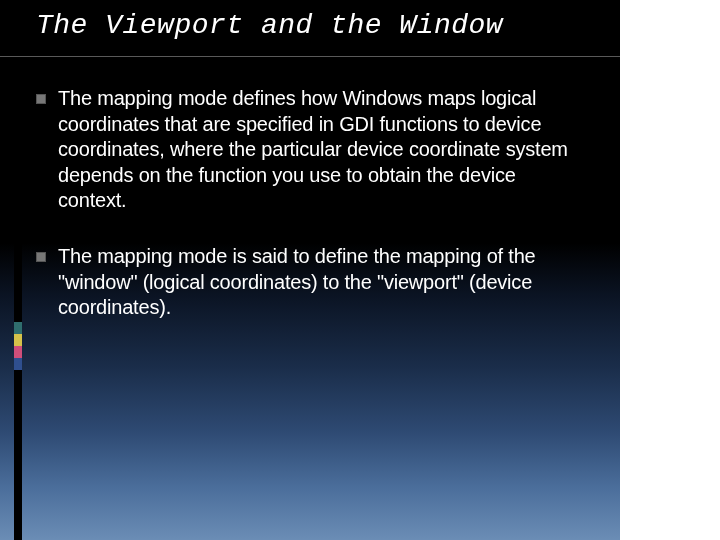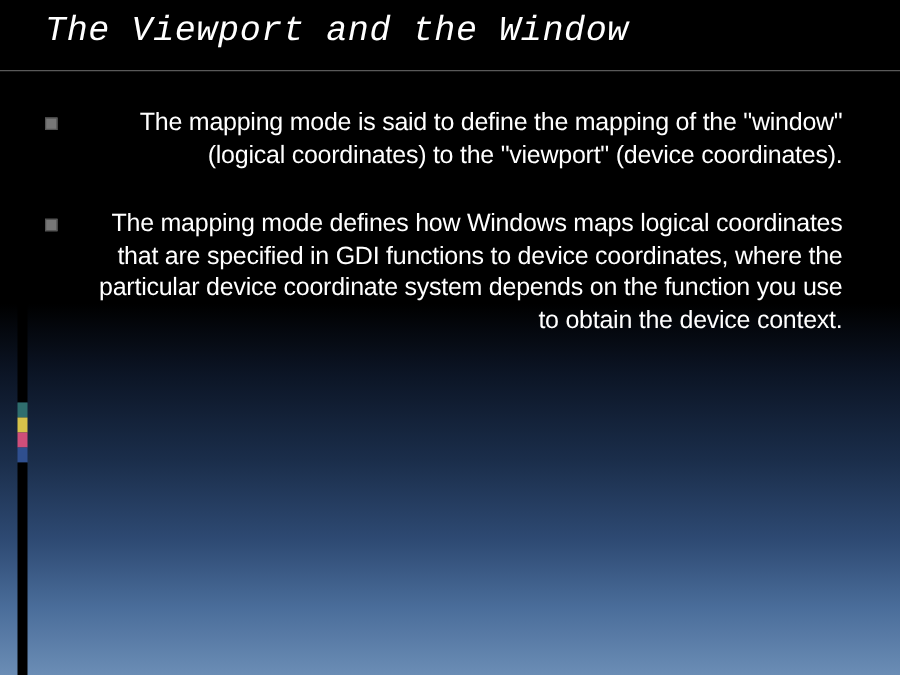--- a/index.html
+++ b/index.html
@@ -5,33 +5,32 @@
   html, body {
     margin: 0;
     padding: 0;
     width: 720px;
     height: 540px;
     overflow: hidden;
     font-family: "Segoe UI", "Helvetica Neue", Arial, sans-serif;
   }
   .slide {
     position: relative;
-    width: 720px;
+    width: 620px;
     height: 540px;
     background: linear-gradient(to bottom,
       #000000 0%,
       #000000 45%,
       #0b1424 55%,
       #1a2d4a 68%,
       #2e4a73 80%,
       #4a6d9a 90%,
       #6b8db5 100%);
     color: #ffffff;
     box-sizing: border-box;
-    text-align: right;
   }
   .accent-strip {
     position: absolute;
     left: 14px;
     top: 0;
     bottom: 0;
     width: 8px;
     display: flex;
     flex-direction: column;
   }
@@ -104,21 +103,21 @@
     <div class="accent-seg seg-blue" style="height:12px"></div>
     <div class="accent-seg seg-black" style="height:170px"></div>
   </div>
 
   <div class="title">The Viewport and the Window</div>
   <div class="title-underline"></div>
 
   <div class="body">
     <div class="bullet-item">
       <div class="bullet-mark"></div>
-      <div class="bullet-text">The mapping mode is said to define the mapping of the "window" (logical coordinates) to the "viewport" (device coordinates).</div>
+      <div class="bullet-text">The mapping mode defines how Windows maps logical coordinates that are specified in GDI functions to device coordinates, where the particular device coordinate system depends on the function you use to obtain the device context.</div>
     </div>
     <div class="bullet-item">
       <div class="bullet-mark"></div>
-      <div class="bullet-text">The mapping mode defines how Windows maps logical coordinates that are specified in GDI functions to device coordinates, where the particular device coordinate system depends on the function you use to obtain the device context.</div>
+      <div class="bullet-text">The mapping mode is said to define the mapping of the "window" (logical coordinates) to the "viewport" (device coordinates).</div>
     </div>
   </div>
 
 </div>
 
 </body></html>

